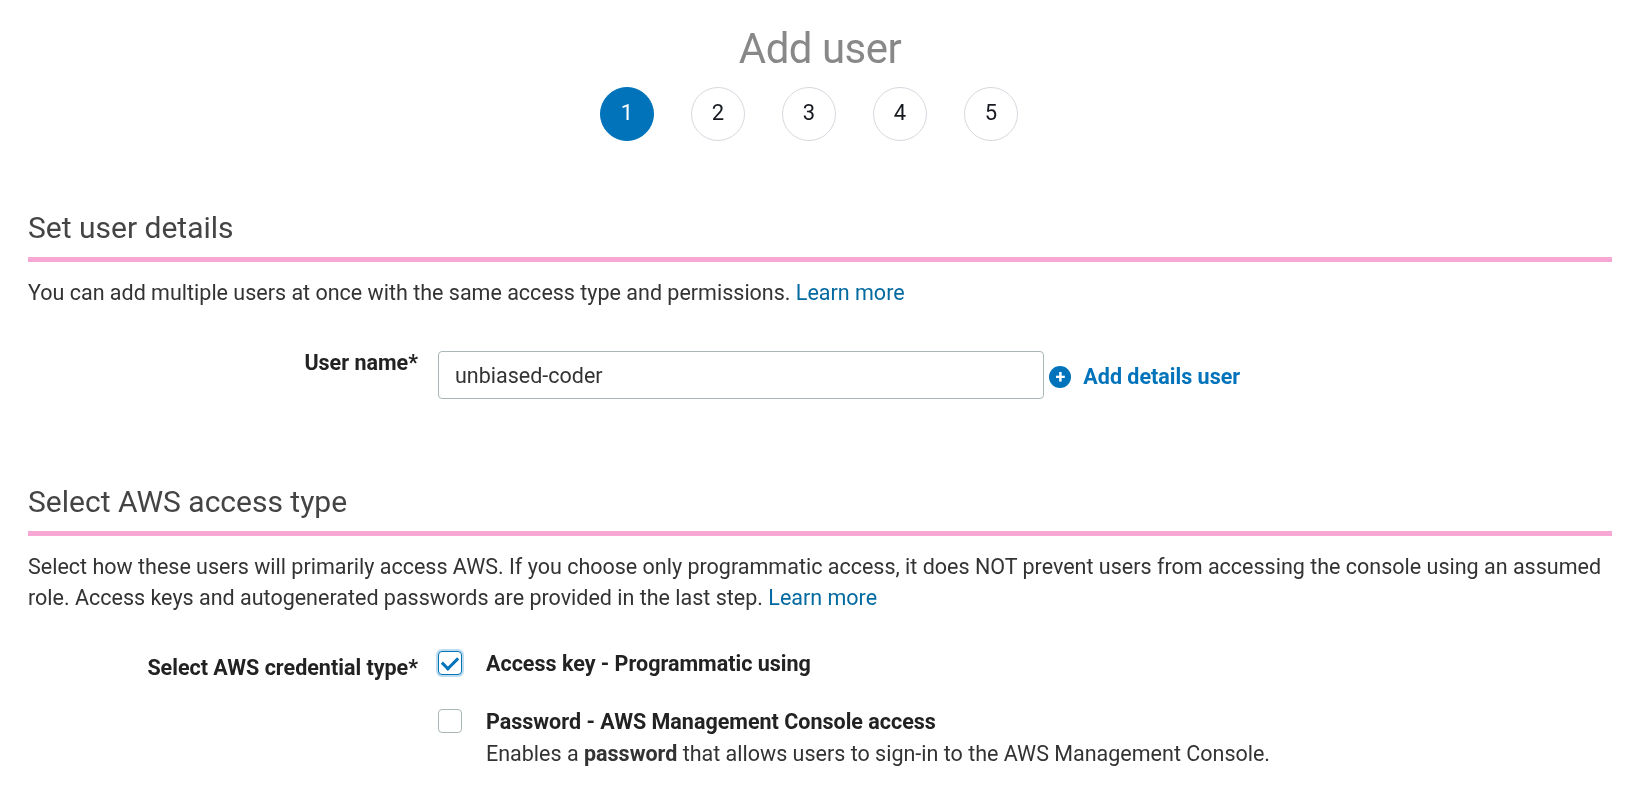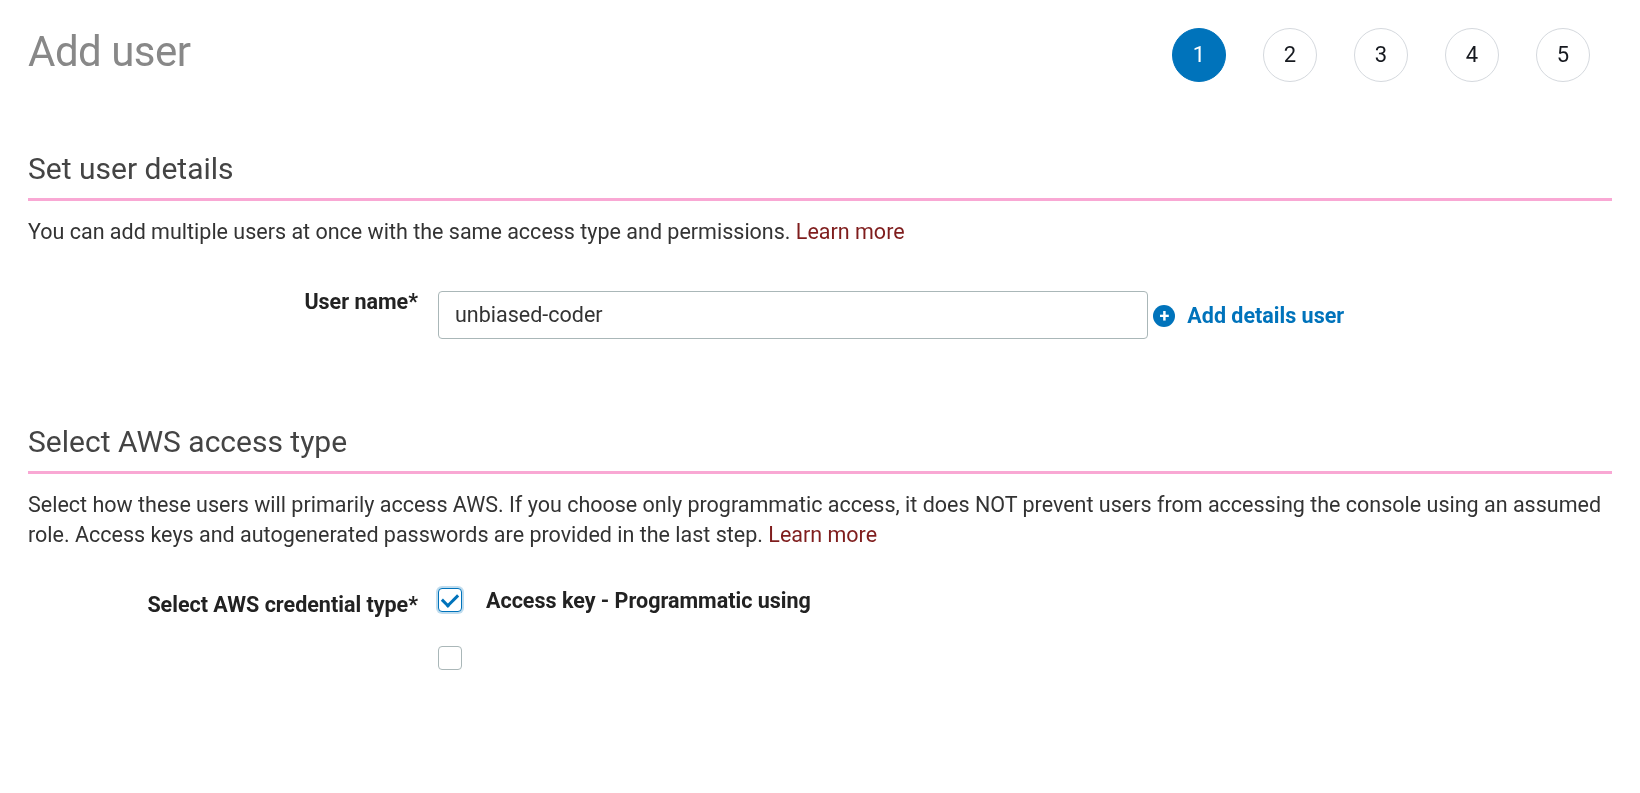--- a/index.html
+++ b/index.html
@@ -9,21 +9,22 @@
       padding: 20px 28px;
       font-size: 21.5px;
       line-height: 1.4;
       background: #fff;
     }
 
     
     .header-row {
       display: flex;
       justify-content: space-between;
-      align-items: flex-end;
+      align-items: center;
+      flex-direction: column;
     }
     .page-title {
       font-size: 42px;
       font-weight: 400;
       color: #888;
       letter-spacing: -0.5px;
     }
 
     
     .stepper {
@@ -56,28 +57,28 @@
       margin-top: 82px;
     }
     .section.tight {
       margin-top: 66px;
     }
     .section-title {
       font-size: 30px;
       font-weight: 400;
       color: #444;
       padding-bottom: 8px;
-      border-bottom: 3px solid #f9a8d4;
+      border-bottom: 5px solid #f9a8d4;
     }
     .section-desc {
       margin-top: 16px;
       color: #333;
     }
     .section-desc a, .link {
-      color: #7f1d1d;
+      color: #0369a1;
       text-decoration: none;
       cursor: pointer;
     }
 
     
     .form-row {
       display: flex;
       margin-top: 32px;
     }
     .form-label {
@@ -86,21 +87,21 @@
       padding-right: 20px;
       font-weight: 700;
       color: #222;
       padding-top: 8px;
       flex-shrink: 0;
     }
     .form-field {
       flex: 1;
     }
     .text-input {
-      width: 710px;
+      width: 606px;
       height: 48px;
       border: 1px solid #aab7b8;
       border-radius: 4px;
       padding: 0 16px;
       font-size: 21.5px;
       color: #333;
       font-family: inherit;
     }
 
     .add-another {
@@ -222,16 +223,20 @@
             <div class="checkbox checked"></div>
           </div>
           <div class="option-body">
             <div class="option-title">Access key - Programmatic using</div>
           </div>
         </div>
         <div class="option-row">
           <div class="checkbox-cell">
             <div class="checkbox"></div>
           </div>
+          <div class="option-body">
+            <div class="option-title">Password - AWS Management Console access</div>
+            <div class="option-desc">Enables a <b>password</b> that allows users to sign-in to the AWS Management Console.</div>
+          </div>
         </div>
       </div>
   </div>
 </div>
 
 </body></html>

